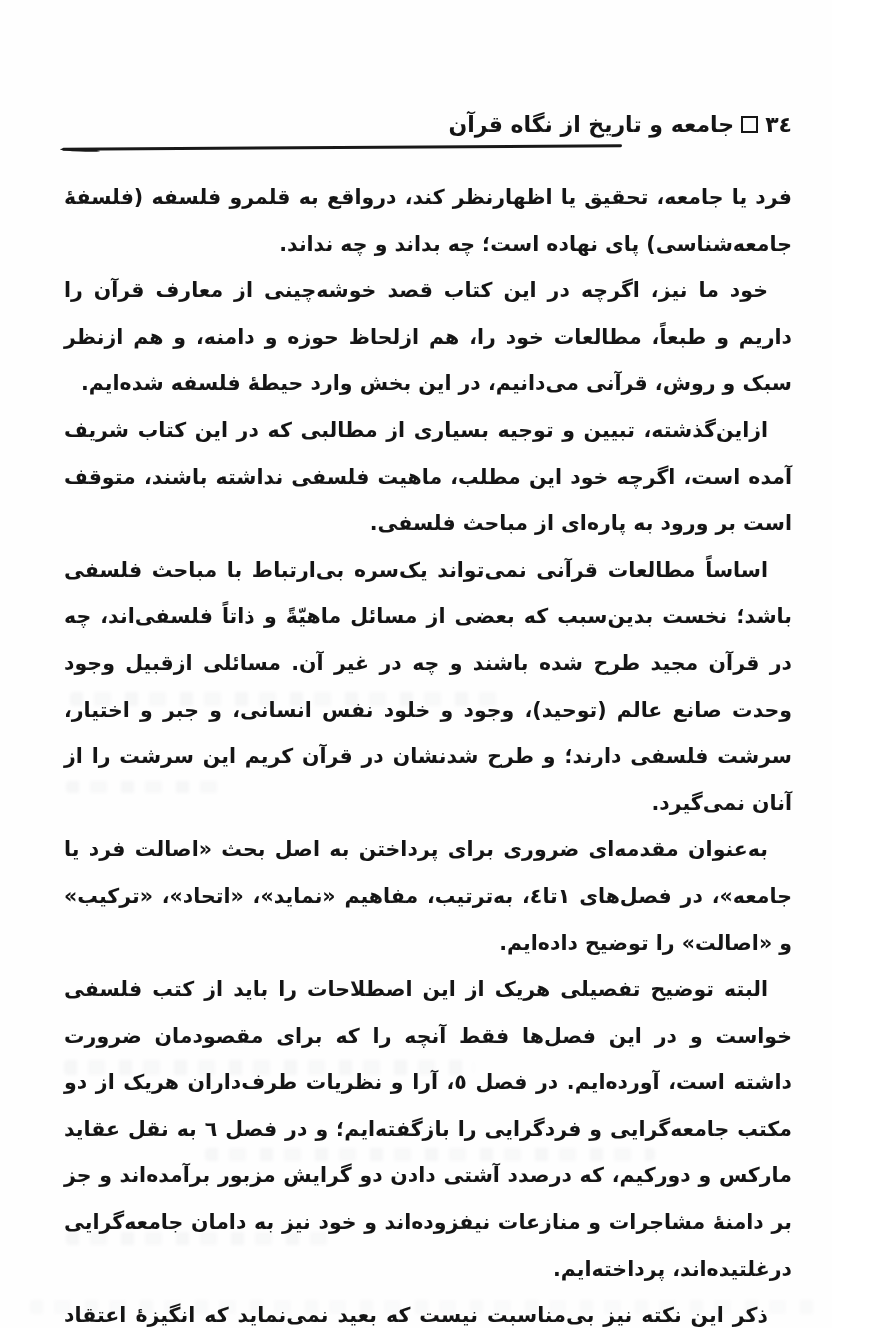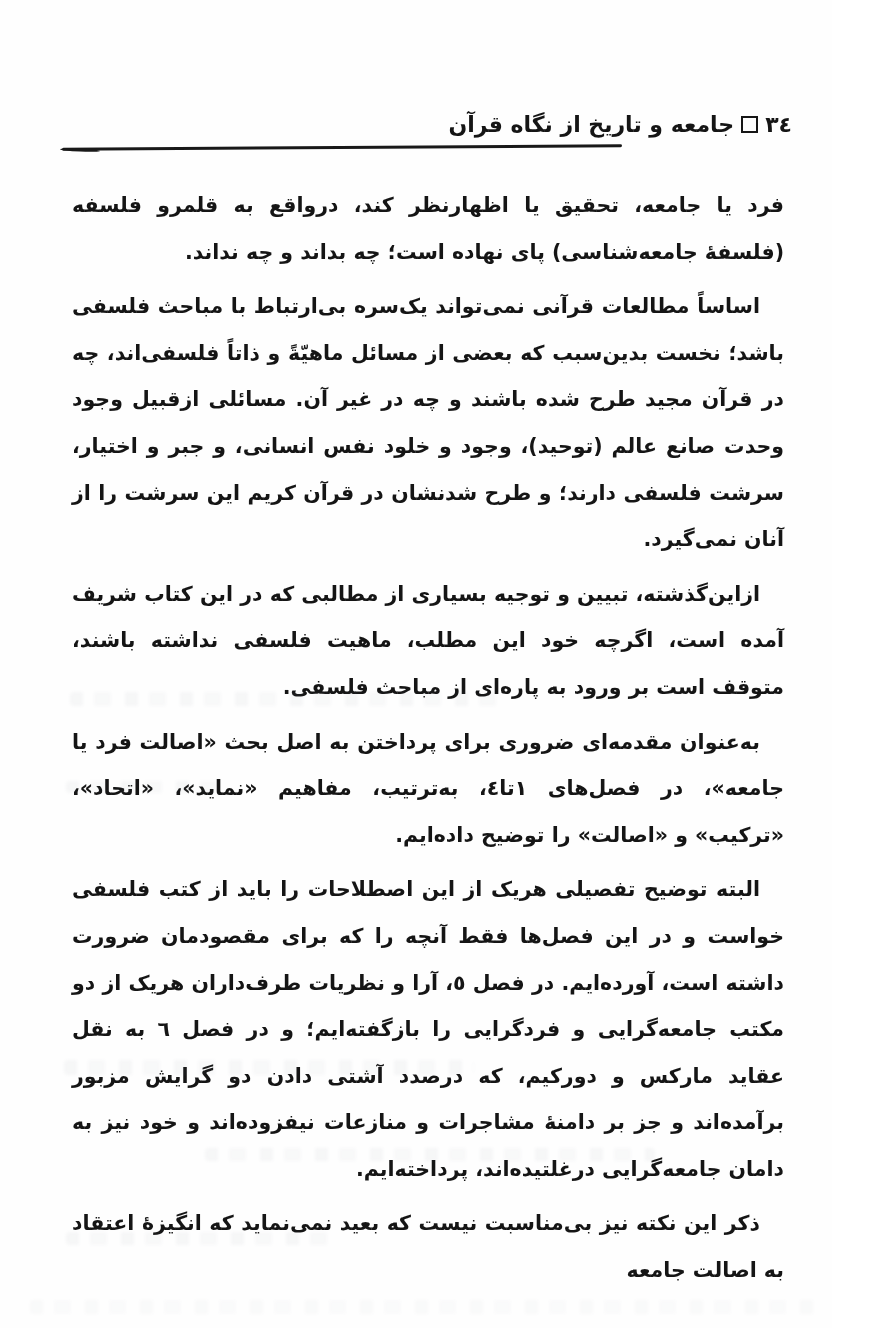--- a/index.html
+++ b/index.html
@@ -66,21 +66,21 @@
     top: 174px;
     right: 40px;
     left: 64px;
     font-size: 20.5px;
     font-weight: 700;
     line-height: 46.6px;
     text-align: justify;
     text-justify: inter-word;
   }
   .body-text p {
-    margin: 8px;
+    margin: 0;
     padding: 0;
   }
   .body-text p.indent {
     text-indent: 24px;
   }
   
   .bleed {
     position: absolute;
     background: repeating-linear-gradient(
       90deg,
@@ -107,22 +107,23 @@
 <div class="page">
 
   <div class="header">
     <span>٣٤</span><span class="square-icon"></span><span>جامعه و تاریخ از نگاه قرآن</span>
   </div>
 
   <div class="header-rule"></div>
 
   <div class="body-text">
     <p>فرد یا جامعه، تحقیق یا اظهارنظر کند، درواقع به قلمرو فلسفه (فلسفهٔ جامعه‌شناسی) پای نهاده است؛ چه بداند و چه نداند.</p>
+    <p class="indent">خود ما نیز، اگرچه در این کتاب قصد خوشه‌چینی از معارف قرآن را داریم و طبعاً، مطالعات خود را، هم ازلحاظ حوزه و دامنه، و هم ازنظر سبک و روش، قرآنی می‌دانیم، در این بخش وارد حیطهٔ فلسفه شده‌ایم.</p>
+    <p class="indent">ازاین‌گذشته، تبیین و توجیه بسیاری از مطالبی که در این کتاب شریف آمده است، اگرچه خود این مطلب، ماهیت فلسفی نداشته باشند، متوقف است بر ورود به پاره‌ای از مباحث فلسفی.</p>
     <p class="indent">اساساً مطالعات قرآنی نمی‌تواند یک‌سره بی‌ارتباط با مباحث فلسفی باشد؛ نخست بدین‌سبب که بعضی از مسائل ماهیّةً و ذاتاً فلسفی‌اند، چه در قرآن مجید طرح شده باشند و چه در غیر آن. مسائلی ازقبیل وجود وحدت صانع عالم (توحید)، وجود و خلود نفس انسانی، و جبر و اختیار، سرشت فلسفی دارند؛ و طرح شدنشان در قرآن کریم این سرشت را از آنان نمی‌گیرد.</p>
-    <p class="indent">ازاین‌گذشته، تبیین و توجیه بسیاری از مطالبی که در این کتاب شریف آمده است، اگرچه خود این مطلب، ماهیت فلسفی نداشته باشند، متوقف است بر ورود به پاره‌ای از مباحث فلسفی.</p>
     <p class="indent">به‌عنوان مقدمه‌ای ضروری برای پرداختن به اصل بحث «اصالت فرد یا جامعه»، در فصل‌های ١تا٤، به‌ترتیب، مفاهیم «نماید»، «اتحاد»، «ترکیب» و «اصالت» را توضیح داده‌ایم.</p>
     <p class="indent">البته توضیح تفصیلی هریک از این اصطلاحات را باید از کتب فلسفی خواست و در این فصل‌ها فقط آنچه را که برای مقصودمان ضرورت داشته است، آورده‌ایم. در فصل ٥، آرا و نظریات طرف‌داران هریک از دو مکتب جامعه‌گرایی و فردگرایی را بازگفته‌ایم؛ و در فصل ٦ به نقل عقاید مارکس و دورکیم، که درصدد آشتی دادن دو گرایش مزبور برآمده‌اند و جز بر دامنهٔ مشاجرات و منازعات نیفزوده‌اند و خود نیز به دامان جامعه‌گرایی درغلتیده‌اند، پرداخته‌ایم.</p>
     <p class="indent">ذکر این نکته نیز بی‌مناسبت نیست که بعید نمی‌نماید که انگیزهٔ اعتقاد به اصالت جامعه</p>
   </div>
 
   <div class="bleed bleed-1"></div>
   <div class="bleed bleed-2"></div>
   <div class="bleed bleed-3"></div>
   <div class="bleed bleed-4"></div>
   <div class="bleed bleed-5"></div>

